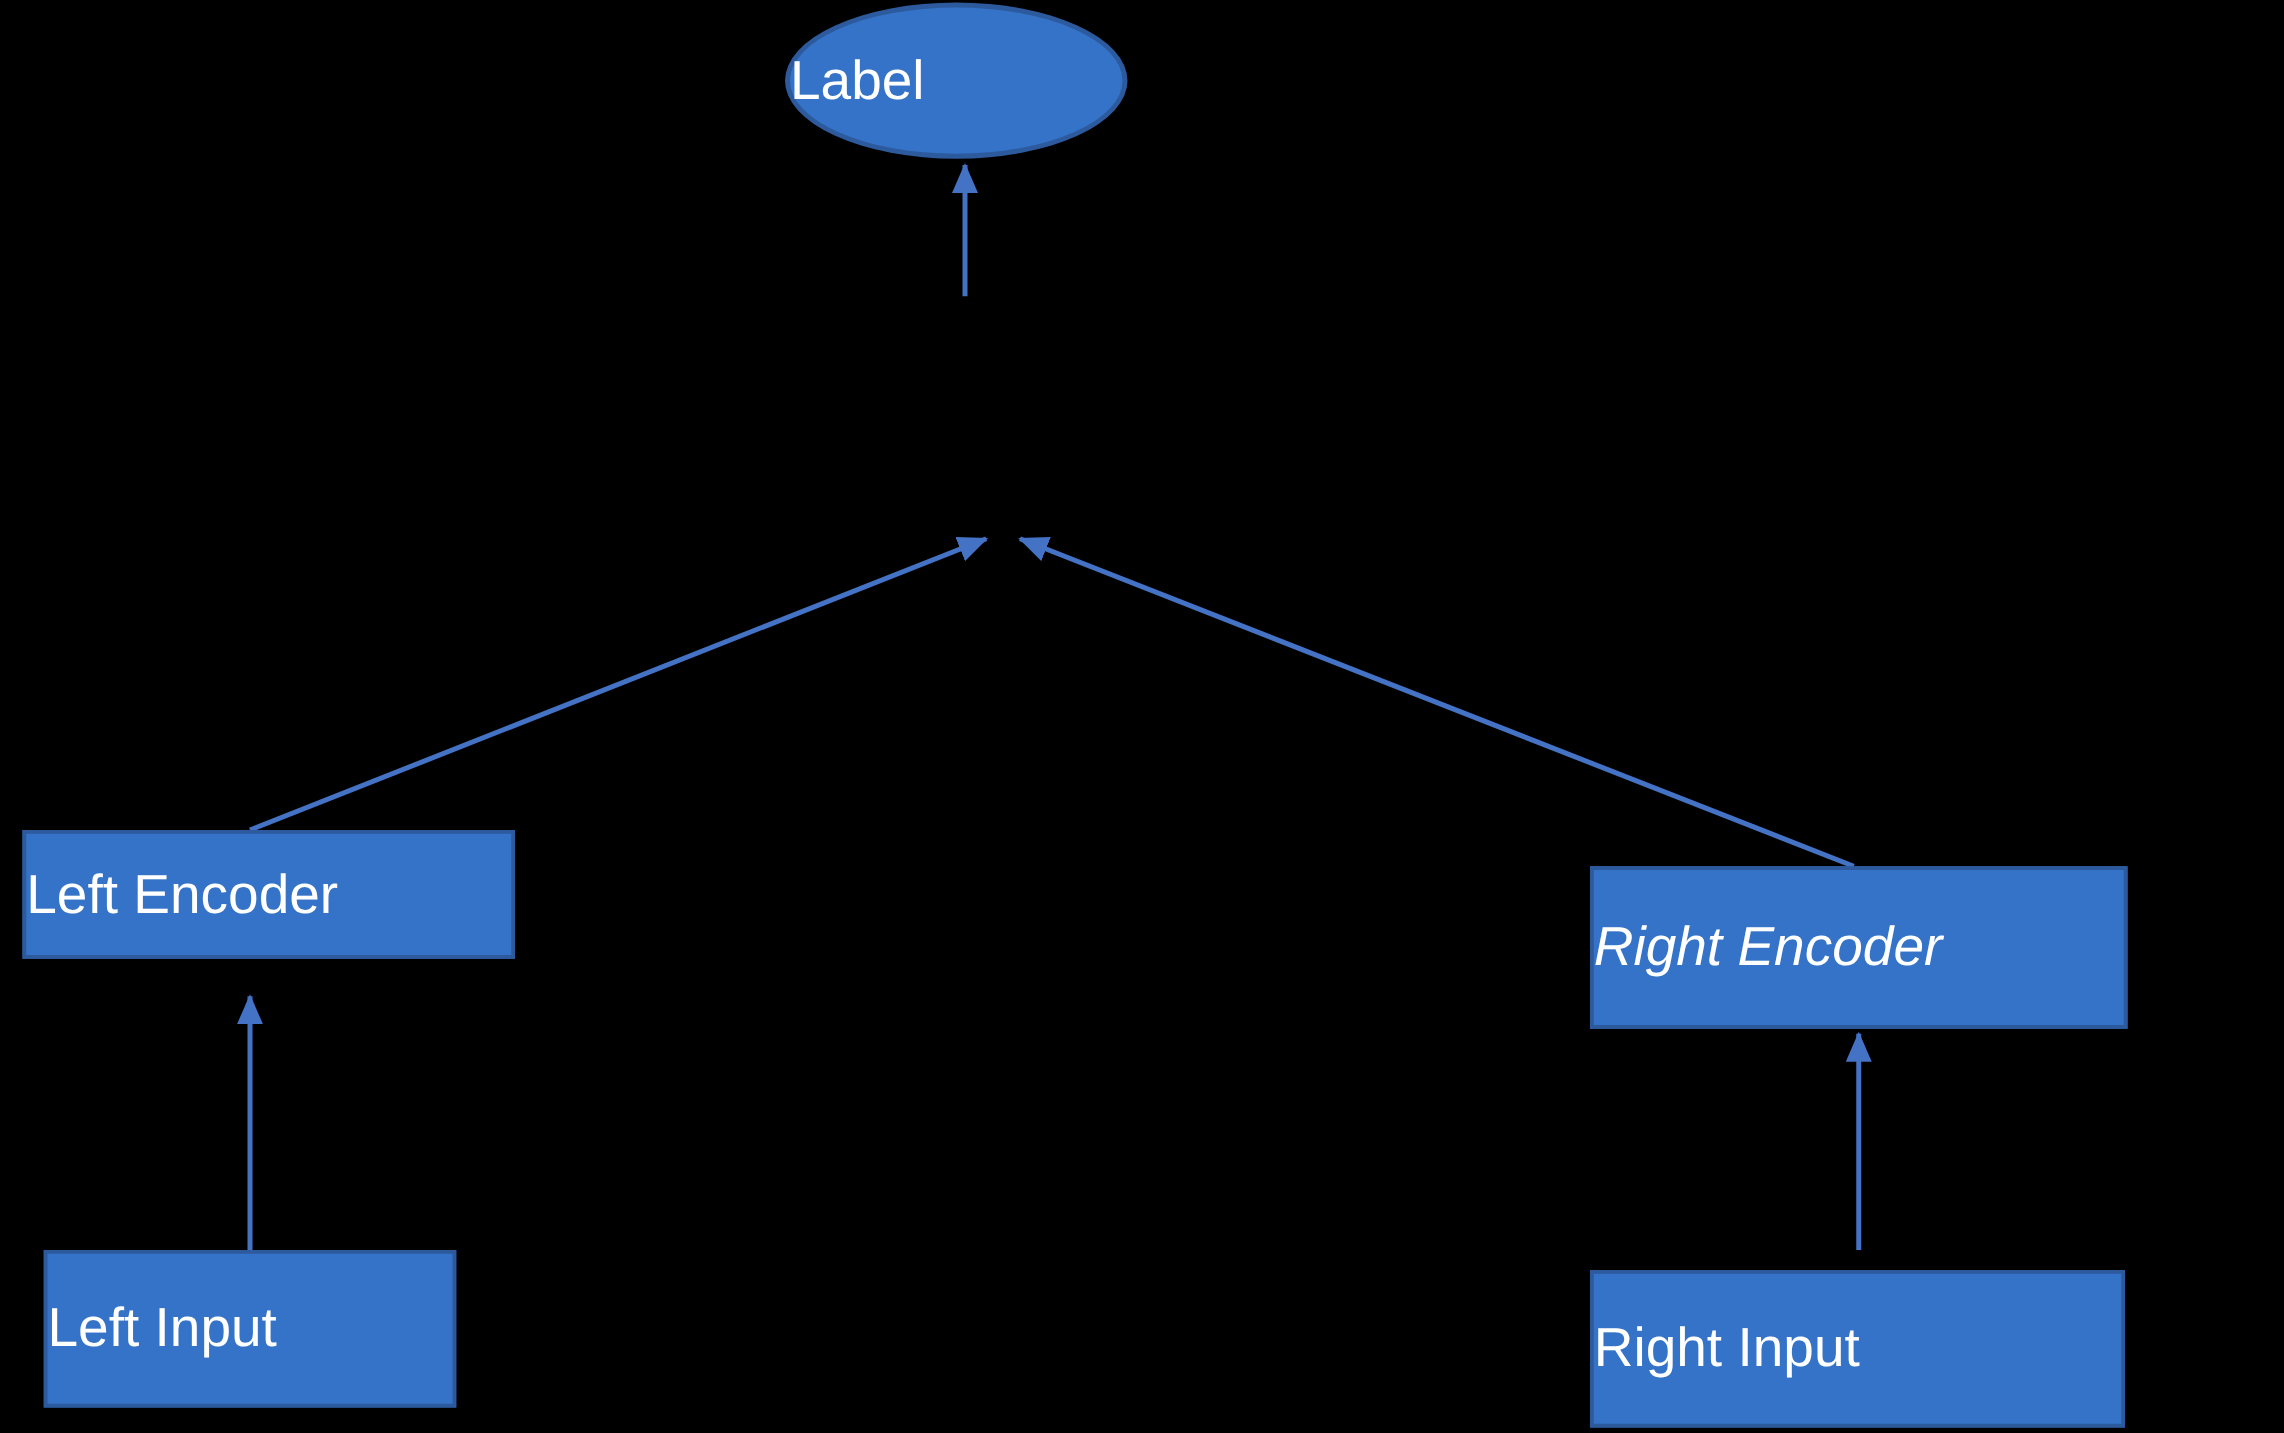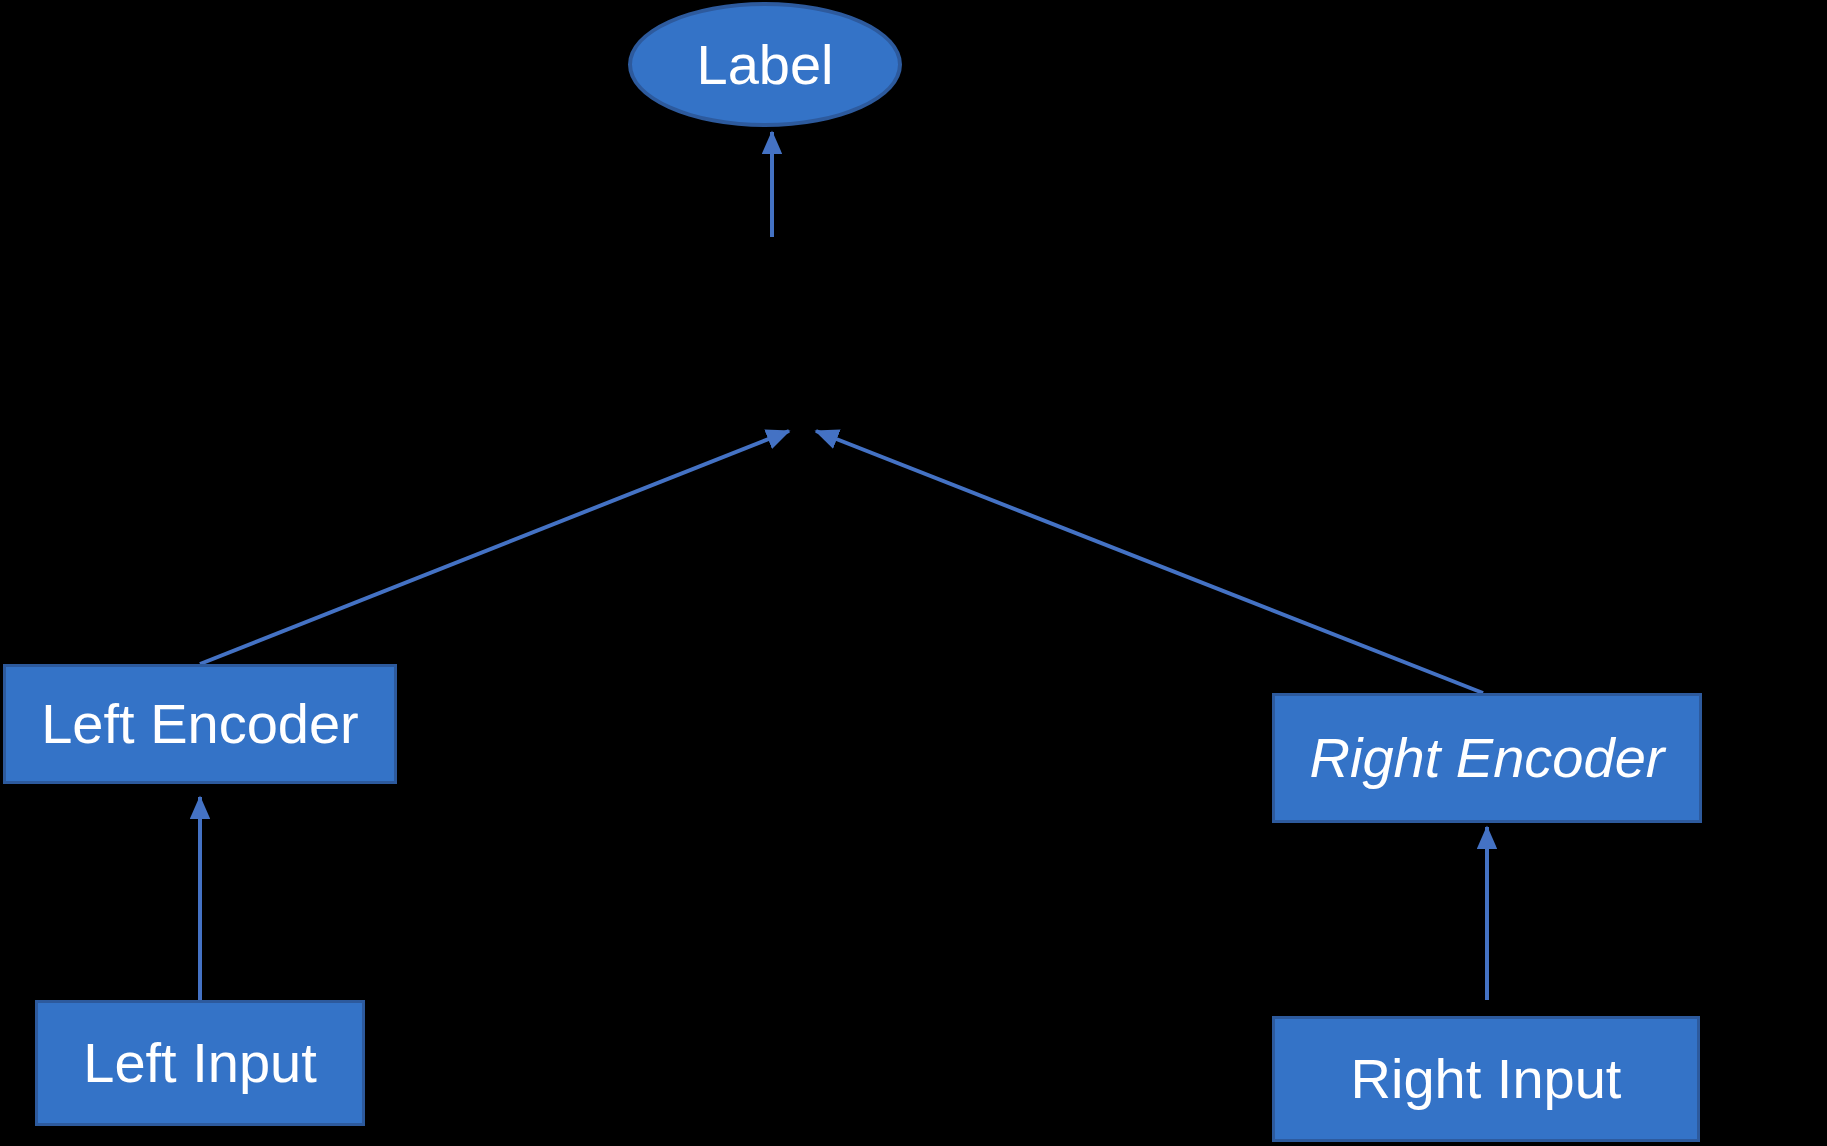--- a/index.html
+++ b/index.html
@@ -34,34 +34,34 @@
     stroke: var(--connector);
     stroke-width: 4;
   }
   .node {
     position: absolute;
     box-sizing: border-box;
     background: var(--node-fill);
     border: 3px solid var(--node-border);
     display: flex;
     align-items: center;
-    justify-content: center;
+    justify-content: flex-start;
     color: var(--text);
-    font-size: 56px;
+    font-size: 44px;
     line-height: 1;
     text-align: center;
   }
   .node.ellipse {
     border-radius: 50%;
     border-width: 4px;
   }
   
   #n-label        { left: 628px;  top: 2px;    width: 274px; height: 125px; }
   #n-comparator   { left: 578px;  top: 237px;  width: 445px; height: 194px; }
-  #n-left-encoder { left: 3px;    top: 664px;  width: 394px; height: 120px; }
+  #n-left-encoder { left: 18px;    top: 664px;  width: 394px; height: 103px; }
   #n-right-encoder{ left: 1272px; top: 693px;  width: 430px; height: 130px; font-style: italic; }
   #n-left-input   { left: 35px;   top: 1000px; width: 330px; height: 126px; }
   #n-right-input  { left: 1272px; top: 1000px; width: 428px; height: 126px; margin-top: 16px; }
 </style>
 </head>
 <body>
 
 <div class="canvas">
 
   <svg class="edge-layer" viewBox="0 0 1827 1146" xmlns="http://www.w3.org/2000/svg">

